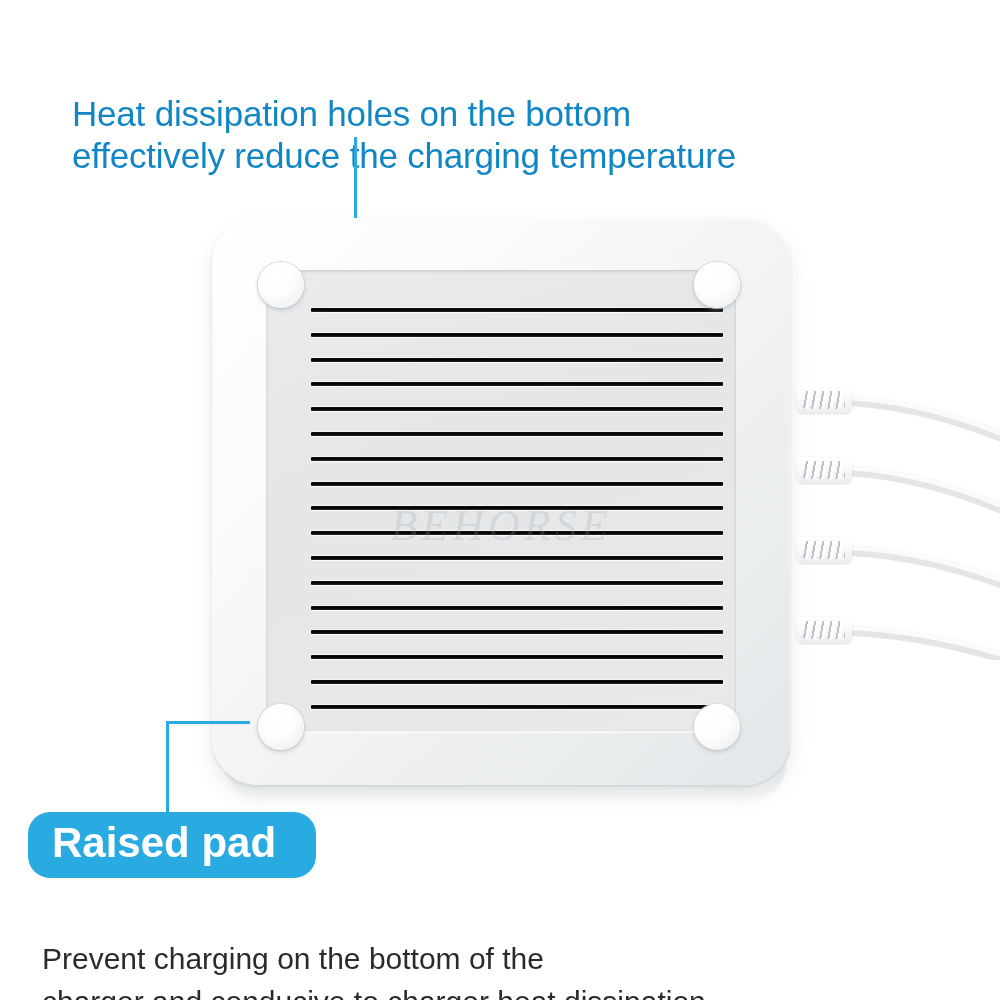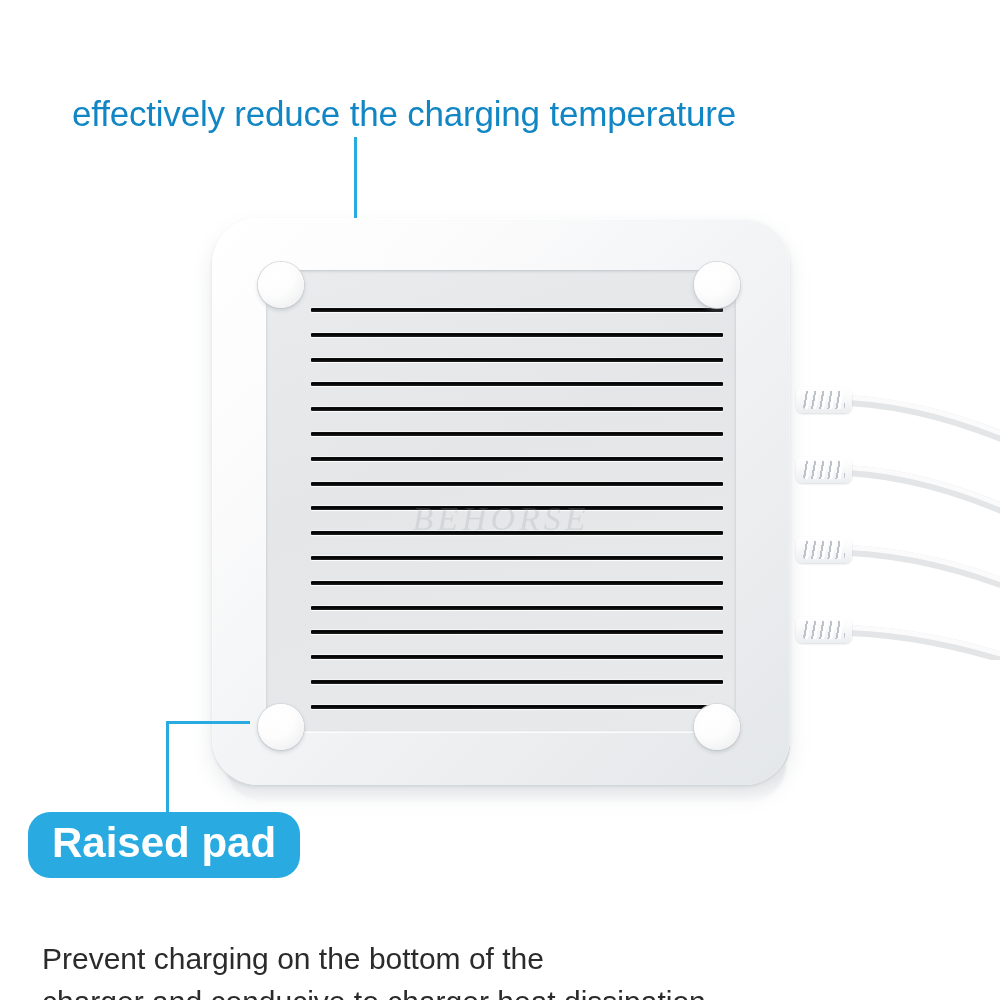--- a/index.html
+++ b/index.html
@@ -125,21 +125,21 @@
   #pad-tl { left:46px; top:44px; }
   #pad-tr { left:482px; top:44px; }
   #pad-bl { left:46px; top:486px; }
   #pad-br { left:482px; top:486px; }
 
   
   #watermark {
     position:absolute;
     left:0; right:0; top:282px;
     text-align:center;
-    font-size:34px;
+    font-size:44px;
     letter-spacing:4px;
     color:rgba(150,158,166,0.22);
     font-family:"Liberation Serif", serif;
     font-style:italic;
     user-select:none;
   }
 
   
   #cables {
     position:absolute;
@@ -167,21 +167,21 @@
       rgba(255,255,255,0.9) 5px,
       rgba(255,255,255,0.9) 8px);
     border-radius:3px;
   }
   .cable-svg { position:absolute; left:0; top:0; }
 
   
   #badge {
     position:absolute;
     left:28px; top:812px;
-    padding:6px 24px 10px 24px;
+    padding:6px 40px 10px 24px;
     background:#29ABE2;
     border-radius:22px;
     color:#ffffff;
     font-size:42px;
     font-weight:700;
     letter-spacing:0px;
     line-height:1.18;
   }
 
   
@@ -195,20 +195,21 @@
     font-weight:400;
     white-space:pre-line;
   }
 </style>
 </head>
 <body>
 
 <div id="page">
 
   <div id="headline">
+    <span>Heat dissipation holes on the bottom</span>
     <span class="l2">effectively reduce the charging temperature</span>
   </div>
 
   <div id="pointer-top" class="pointer-v"></div>
 
   <div id="device-wrap">
     <div id="device-shadow"></div>
     <div id="device-side"></div>
 
     <div id="device-body">

